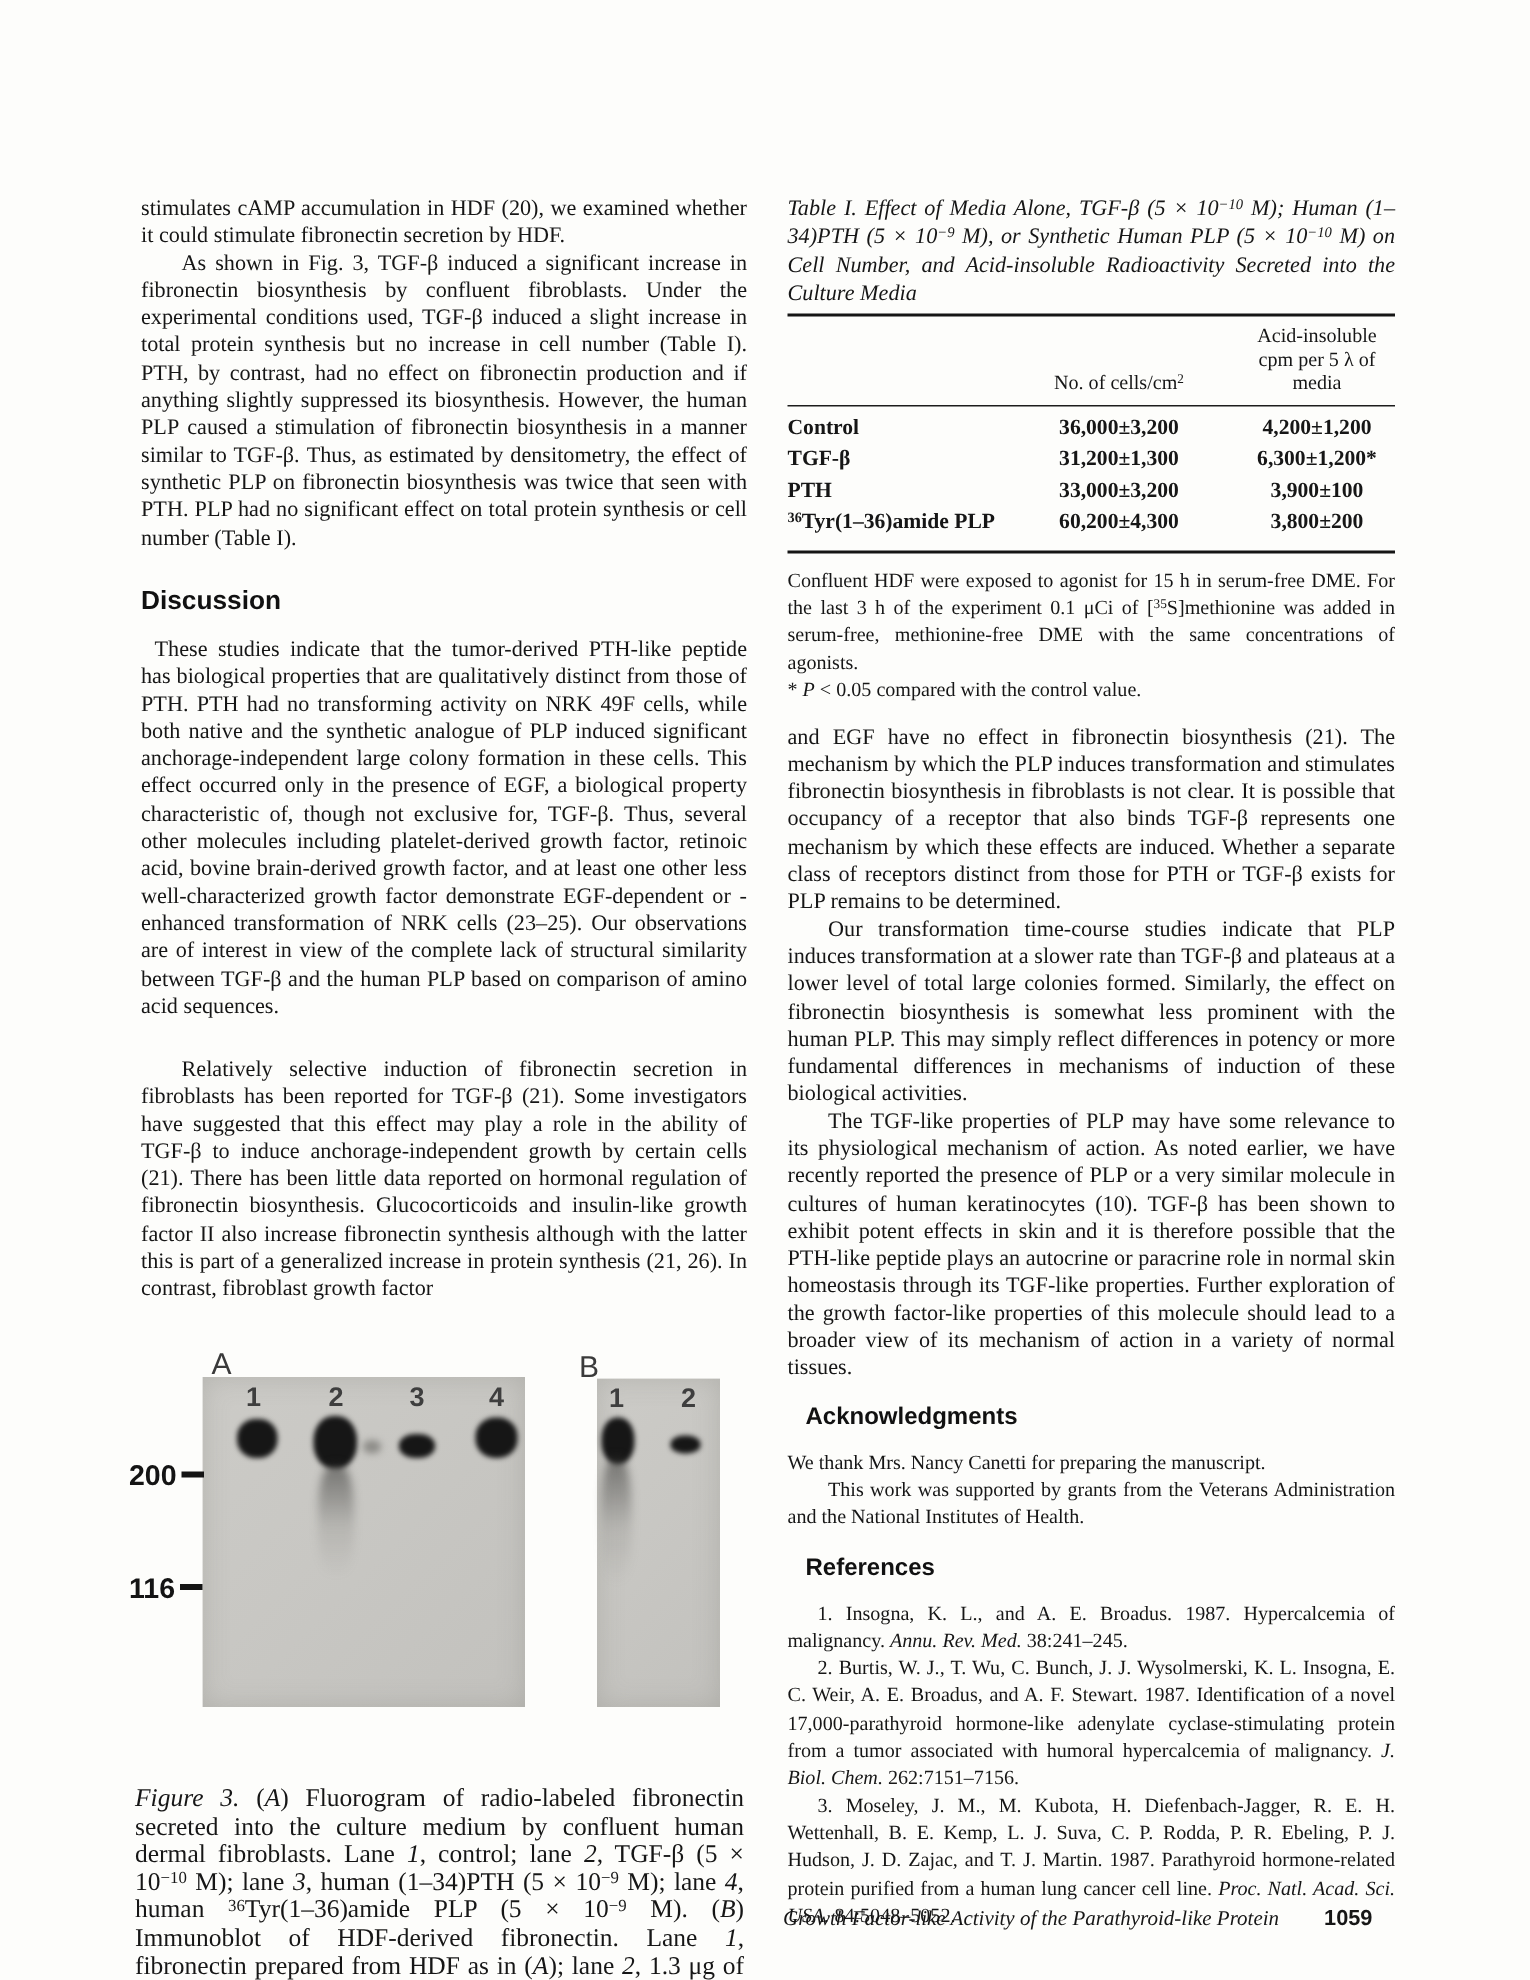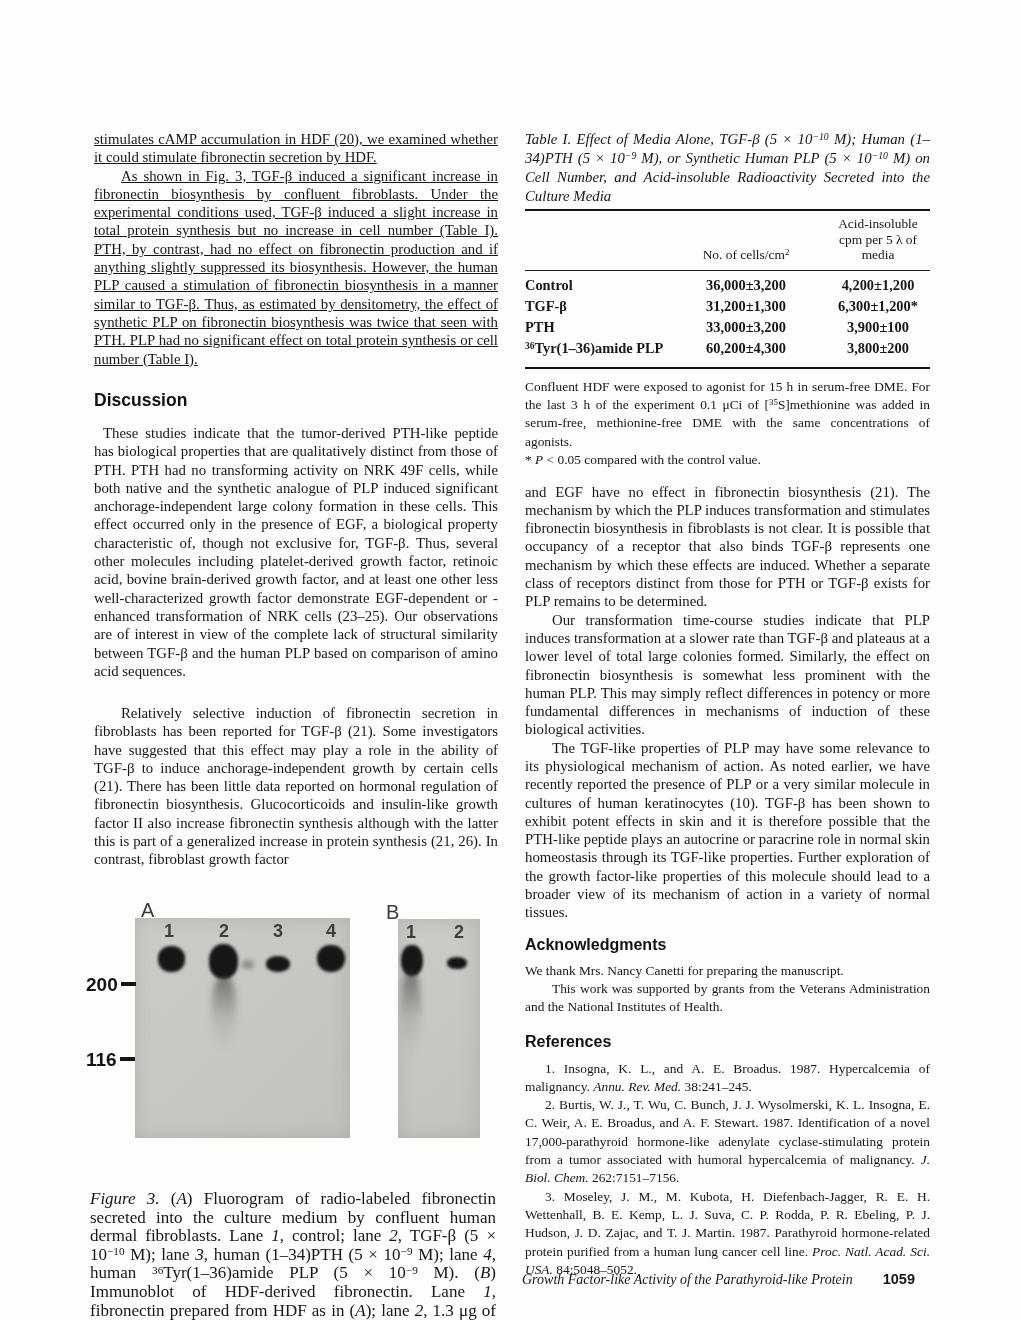--- a/index.html
+++ b/index.html
@@ -25,21 +25,21 @@
     font-weight:700;
     font-size:17.5px;
     color:#111;
     margin:0;
   }
   .sub-heading{
     font-family:"Liberation Sans", sans-serif;
     font-weight:700;
     font-size:16px;
     color:#111;
-    margin:0;
+    margin:12px;
   }
   sup{
     font-size:0.66em;
     line-height:0;
     vertical-align:baseline;
     position:relative;
     top:-0.42em;
   }
   
   .t-title{
@@ -151,21 +151,21 @@
   .footer-page{
     font-family:"Liberation Sans", sans-serif;
     font-weight:700;
     font-size:14.5px;
     margin-left:30px;
   }
 </style>
 </head>
 <body>
 
-<div class="abs body-text" style="left:94px;top:130px;width:404px;text-decoration:underline;">
+<div class="abs body-text" style="left:94px;top:130px;width:404px;">
   <p>stimulates cAMP accumulation in HDF (20), we examined whether it could stimulate fibronectin secretion by HDF.</p>
   <p class="indent">As shown in Fig. 3, TGF-β induced a significant increase in fibronectin biosynthesis by confluent fibroblasts. Under the experimental conditions used, TGF-β induced a slight increase in total protein synthesis but no increase in cell number (Table I). PTH, by contrast, had no effect on fibronectin production and if anything slightly suppressed its biosynthesis. However, the human PLP caused a stimulation of fibronectin biosynthesis in a manner similar to TGF-β. Thus, as estimated by densitometry, the effect of synthetic PLP on fibronectin biosynthesis was twice that seen with PTH. PLP had no significant effect on total protein synthesis or cell number (Table I).</p>
 </div>
 
 <h2 class="abs sec-heading" style="left:94px;top:390px;">Discussion</h2>
 
 <div class="abs body-text" style="left:94px;top:424px;width:404px;">
   <p class="small-indent">These studies indicate that the tumor-derived PTH-like peptide has biological properties that are qualitatively distinct from those of PTH. PTH had no transforming activity on NRK 49F cells, while both native and the synthetic analogue of PLP induced significant anchorage-independent large colony formation in these cells. This effect occurred only in the presence of EGF, a biological property characteristic of, though not exclusive for, TGF-β. Thus, several other molecules including platelet-derived growth factor, retinoic acid, bovine brain-derived growth factor, and at least one other less well-characterized growth factor demonstrate EGF-dependent or -enhanced transformation of NRK cells (23–25). Our observations are of interest in view of the complete lack of structural similarity between TGF-β and the human PLP based on comparison of amino acid sequences.</p>
 </div>
 

